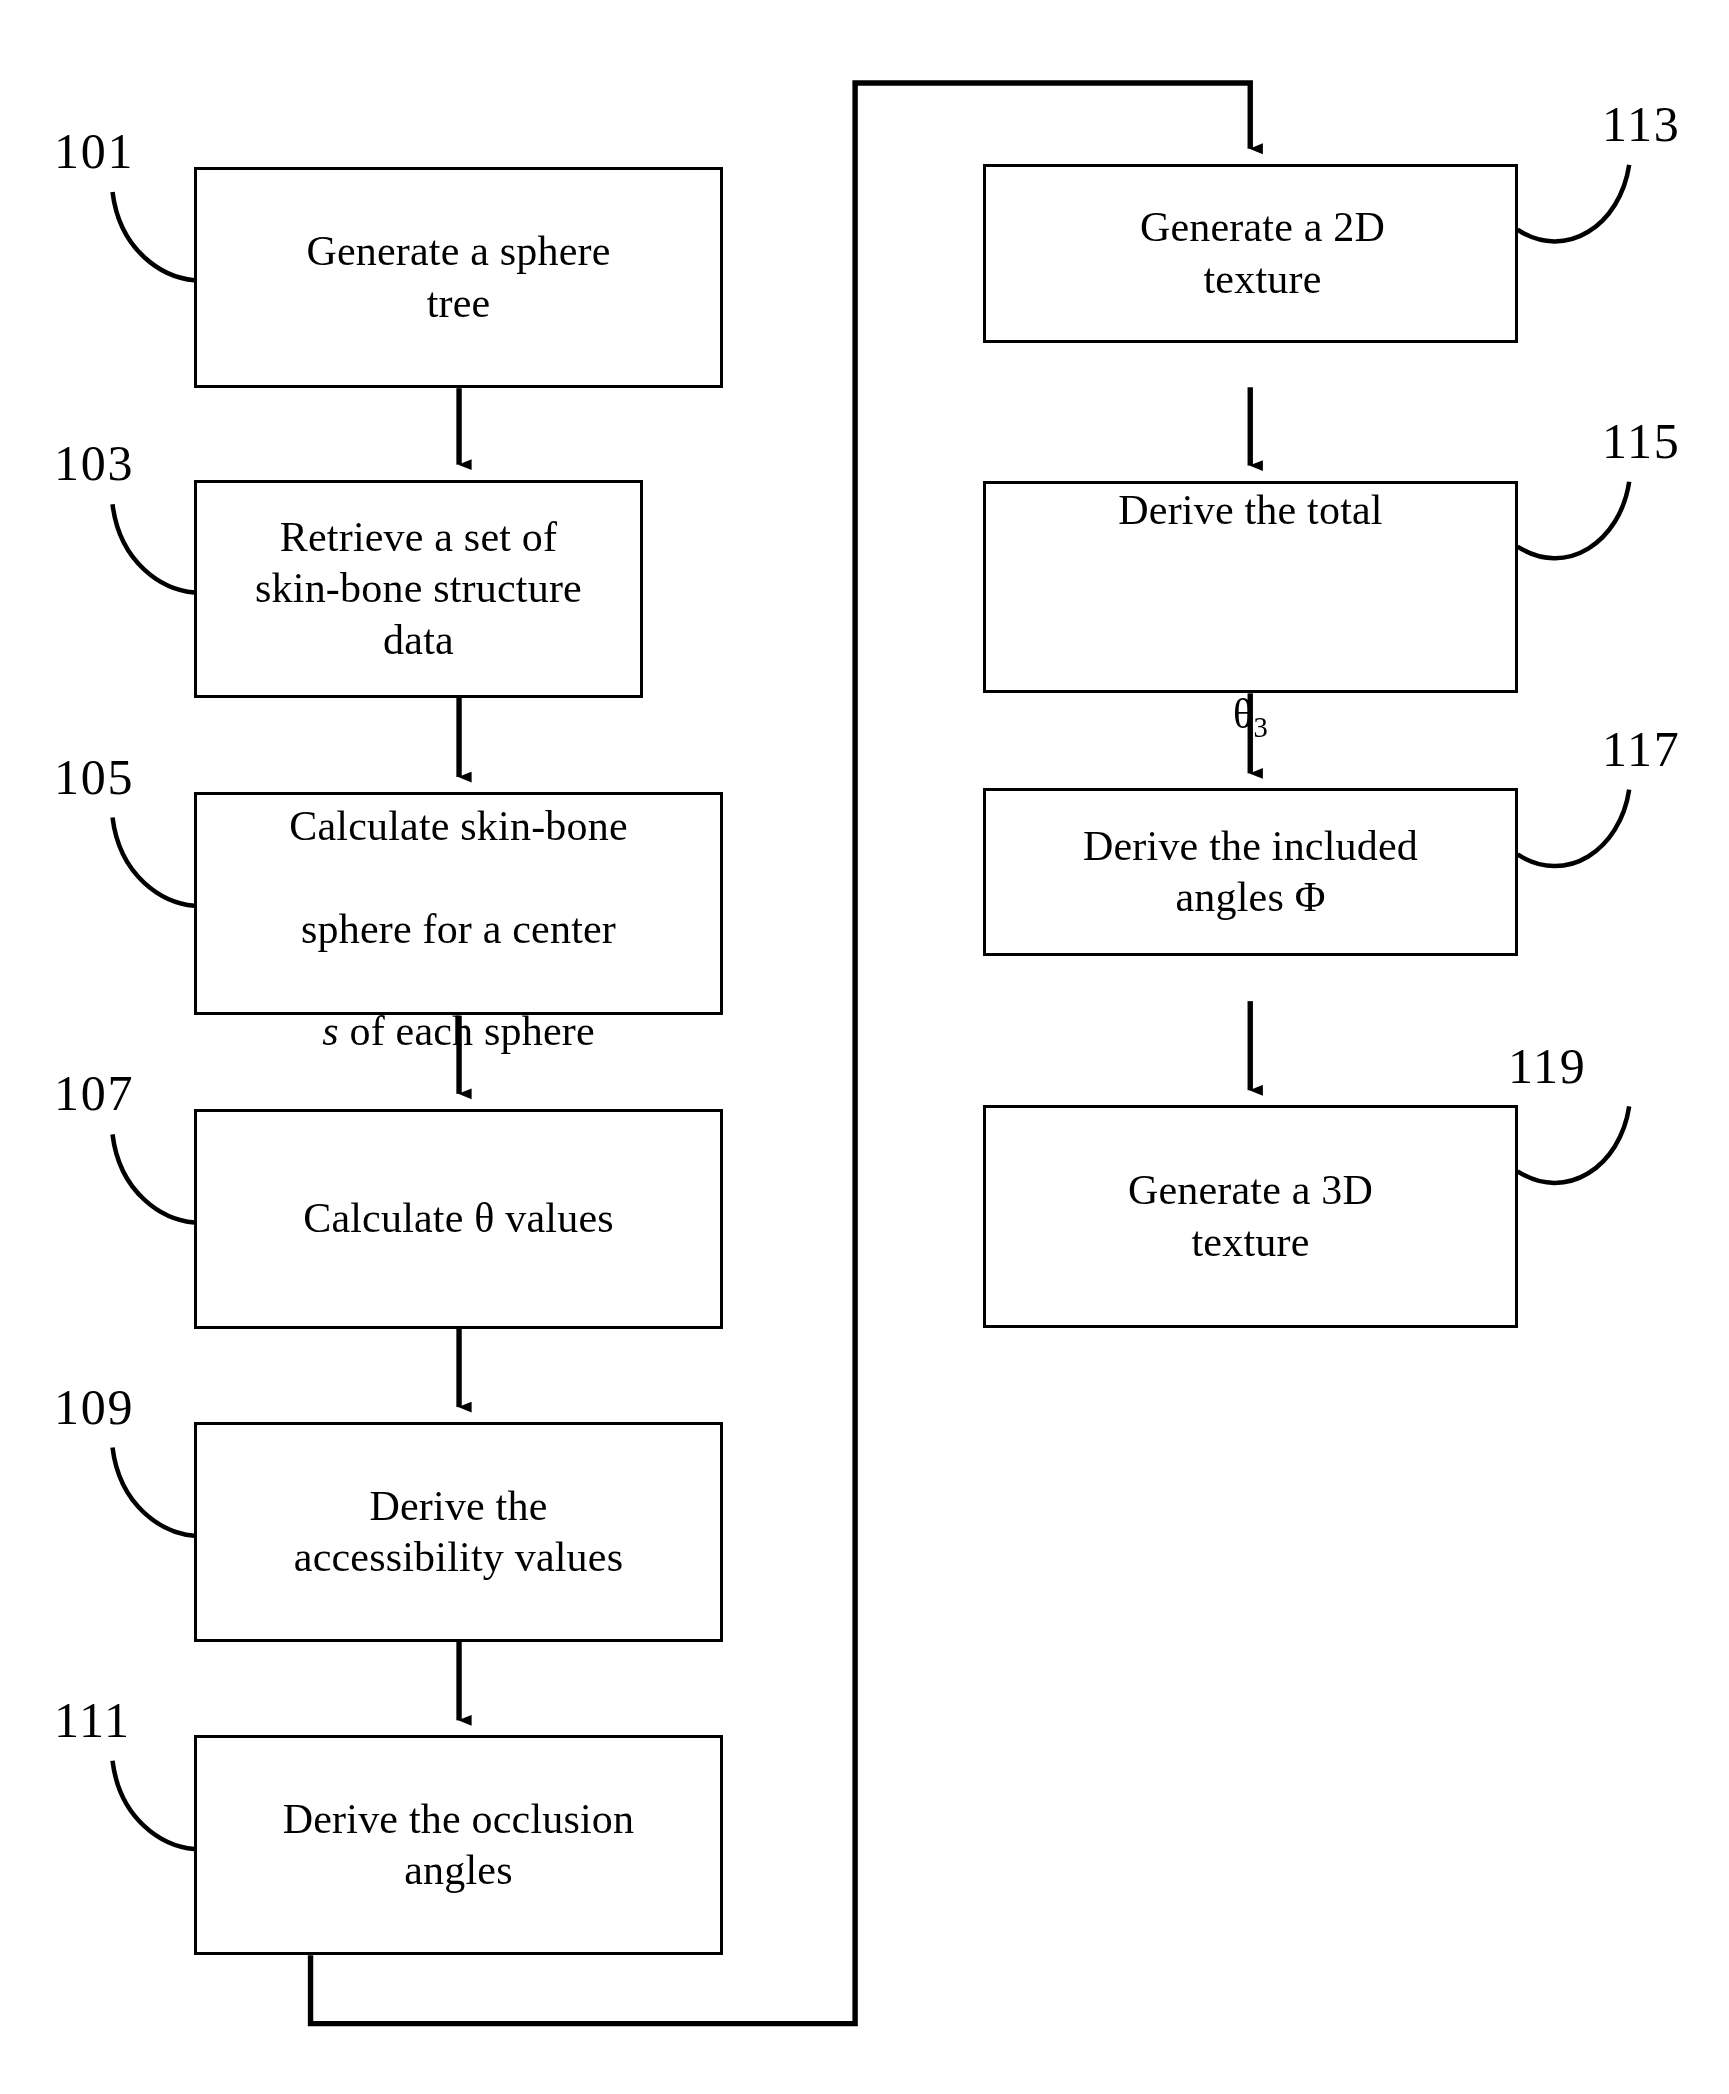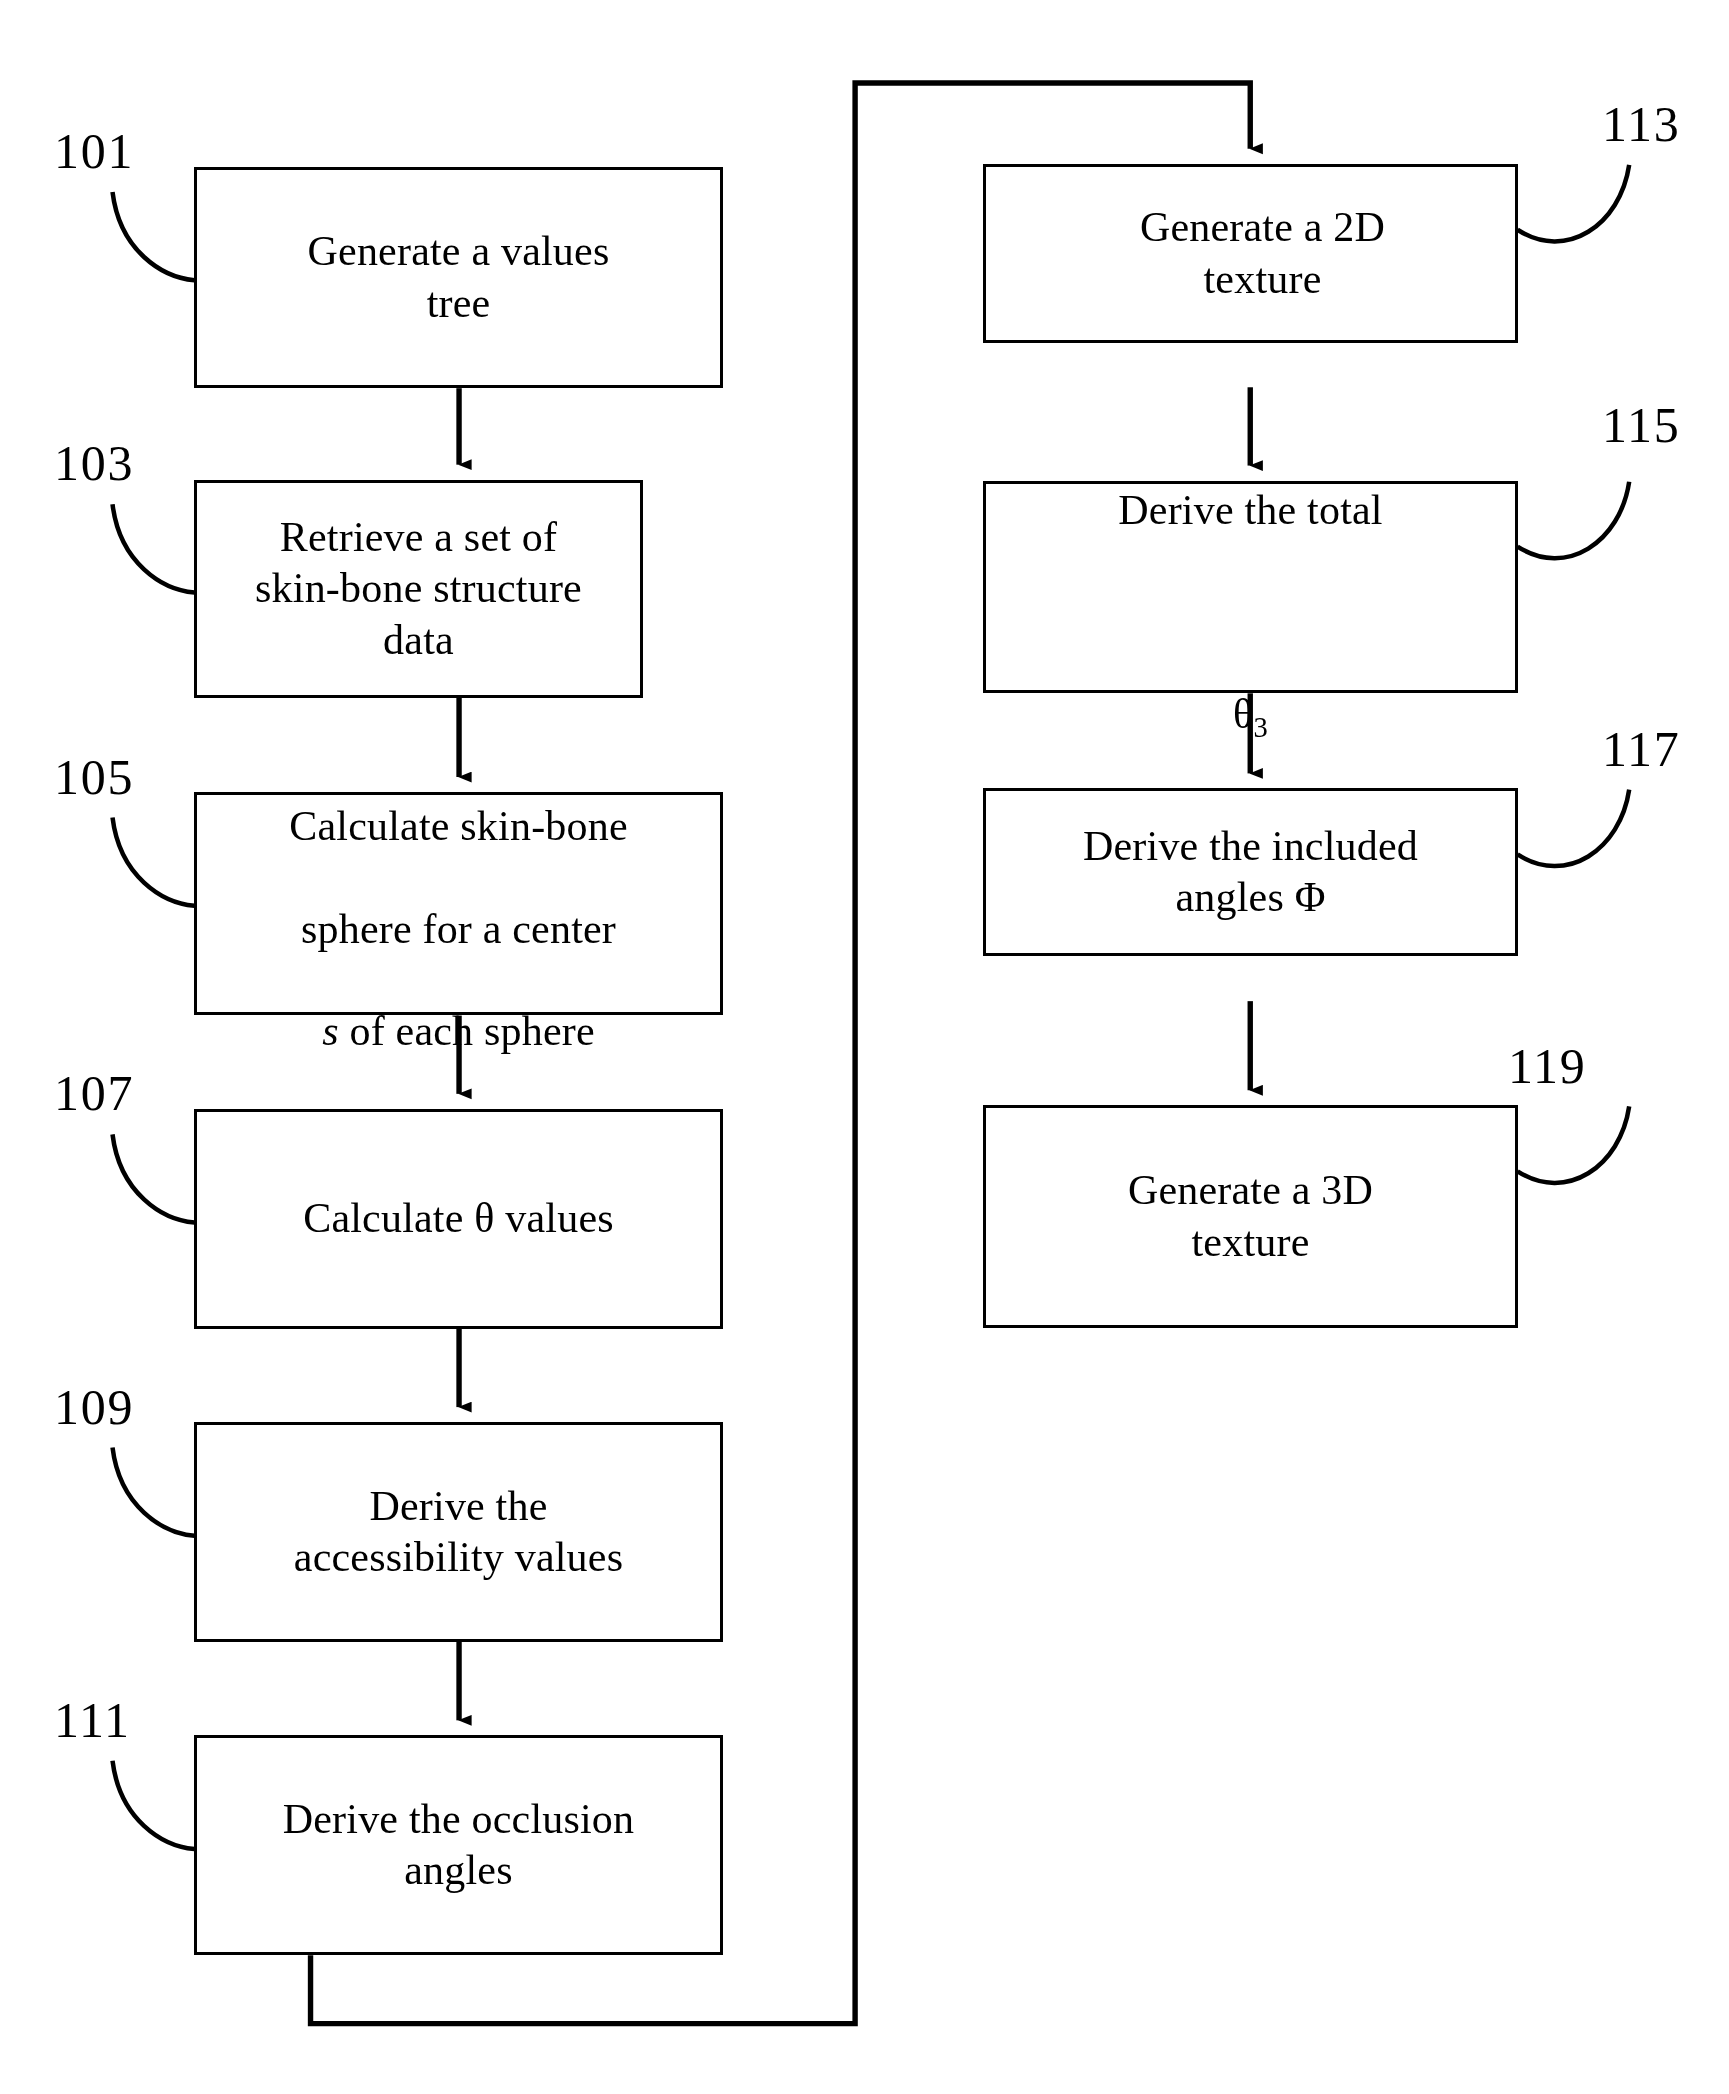--- a/index.html
+++ b/index.html
@@ -100,21 +100,21 @@
 
     <g stroke="#000000" stroke-width="5" fill="none">
       <path d="M 1810 183 C 1800 250, 1740 290, 1686 255"></path>
       <path d="M 1810 535 C 1800 602, 1740 642, 1686 607"></path>
       <path d="M 1810 877 C 1800 944, 1740 984, 1686 949"></path>
       <path d="M 1810 1229 C 1800 1296, 1740 1336, 1686 1301"></path>
     </g>
   </svg>
 
   <div class="box" style="left:194px; top:167px; width:529px; height:221px;">
-    <span class="box-text">Generate a values
+    <span class="box-text">Generate a sphere
 tree</span>
   </div>
 
   <div class="box" style="left:194px; top:480px; width:449px; height:218px;">
     <span class="box-text">Retrieve a set of
 skin-bone structure
 data</span>
   </div>
 
   <div class="box" style="left:194px; top:792px; width:529px; height:223px;">
@@ -163,18 +163,18 @@
   </div>
 
   <div class="numeral" style="left:54px; top:126px;">101</div>
   <div class="numeral" style="left:54px; top:438px;">103</div>
   <div class="numeral" style="left:54px; top:752px;">105</div>
   <div class="numeral" style="left:54px; top:1068px;">107</div>
   <div class="numeral" style="left:54px; top:1382px;">109</div>
   <div class="numeral" style="left:54px; top:1695px;">111</div>
 
   <div class="numeral" style="left:1602px; top:99px;">113</div>
-  <div class="numeral" style="left:1602px; top:400px;">115</div>
+  <div class="numeral" style="left:1602px; top:416px;">115</div>
   <div class="numeral" style="left:1602px; top:724px;">117</div>
   <div class="numeral" style="left:1508px; top:1041px;">119</div>
 
 </div>
 
 
 </body></html>

